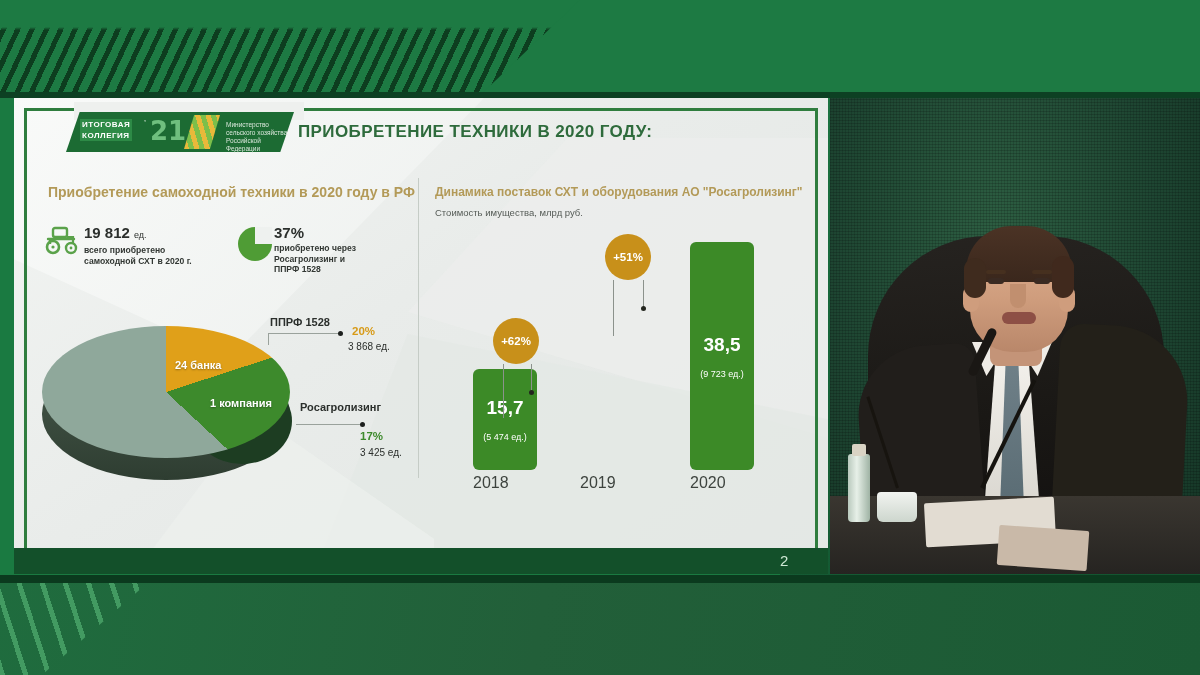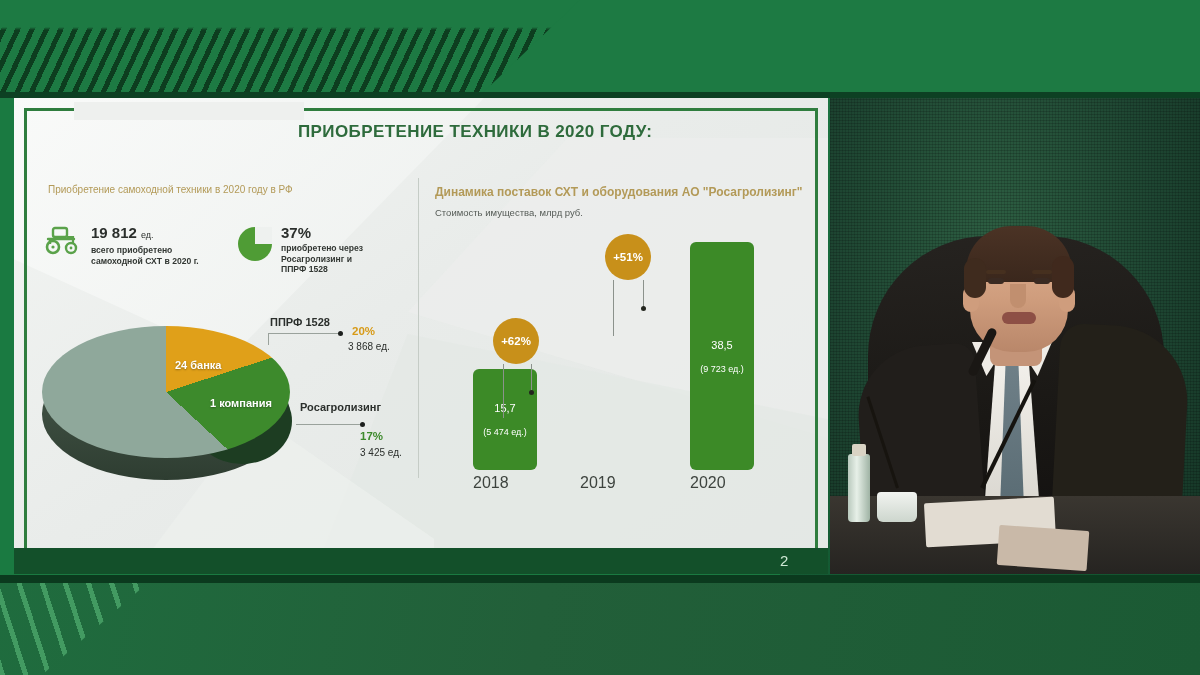--- a/index.html
+++ b/index.html
@@ -119,26 +119,26 @@
 
   .slide-title{position:absolute;left:298px;top:122px;font-size:17px;font-weight:bold;
      color:#2e6b3c;letter-spacing:.4px;}
 
   .footer-bar{position:absolute;left:14px;top:548px;width:814px;height:26px;background:#13502a;}
   .footer-num{position:absolute;left:780px;top:552px;color:#cfe8d5;font-size:15px;}
 
   
   .col-div{position:absolute;left:418px;top:178px;width:1px;height:300px;background:#c5ccc6;}
 
-  .h-left{position:absolute;left:48px;top:184px;font-size:10px;font-weight:normal;color:#b39a58;}
+  .h-left{position:absolute;left:48px;top:184px;font-size:14px;font-weight:bold;color:#b39a58;}
   .h-right{position:absolute;left:435px;top:185px;font-size:12px;font-weight:bold;color:#b39a58;}
   .sub-right{position:absolute;left:435px;top:207px;font-size:9.5px;color:#555b56;}
 
   
-  .kpi{position:absolute;display:flex;align-items:flex-start;gap:9px;}
+  .kpi{position:absolute;display:flex;align-items:flex-start;gap:2px;}
   .kpi-a{left:44px;top:225px;}
   .kpi-b{left:238px;top:225px;}
   .kpi-num{font-size:15px;font-weight:bold;color:#2b2f2c;line-height:16px;}
   .kpi-num .u{font-size:9px;font-weight:normal;}
   .kpi-desc{font-size:8.6px;color:#323733;line-height:10.6px;font-weight:bold;margin-top:2px;}
   .pie-mini{width:34px;height:34px;border-radius:50%;background:#4f9c35;position:relative;margin-top:2px;}
   .pie-mini::after{content:"";position:absolute;right:0;top:0;width:17px;height:17px;
      background:#eef1ef;border-top-right-radius:0;}
 
   
@@ -162,21 +162,21 @@
   .cal-ttl{position:absolute;font-size:11px;font-weight:bold;color:#2b2f2c;}
   .cal-pct{position:absolute;font-size:11.5px;font-weight:bold;}
   .cal-val{position:absolute;font-size:10px;color:#2b2f2c;}
   .leader{position:absolute;border-left:1px solid #9aa29c;border-bottom:1px solid #9aa29c;}
   .dot{position:absolute;width:5px;height:5px;border-radius:50%;background:#1c1f1d;}
 
   
   .bars{position:absolute;left:435px;top:240px;width:380px;height:260px;}
   .bar{position:absolute;bottom:30px;width:64px;background:#3c8a27;border-radius:6px;
      display:flex;flex-direction:column;align-items:center;justify-content:center;color:#fff;}
-  .bar .bv{font-size:11px;font-weight:normal;}
+  .bar .bv{font-size:19px;font-weight:bold;}
   .bar .bu{font-size:9px;margin-top:13px;}
   .xlab{position:absolute;bottom:8px;width:64px;text-align:left;font-size:16px;color:#3d433e;}
   .badge{position:absolute;width:46px;height:46px;border-radius:50%;background:#c8901a;
      display:flex;align-items:center;justify-content:center;color:#fff;font-weight:bold;font-size:11.5px;}
   .stem{position:absolute;width:1px;background:#8b928c;}
   .stem-dot{position:absolute;width:5px;height:5px;border-radius:50%;background:#23261f;}
 </style>
 </head>
 <body>
 
@@ -227,20 +227,33 @@
 
   <div class="slide">
     <div class="slide-poly1"></div>
     <div class="slide-poly2"></div>
     <div class="slide-poly3"></div>
     <div class="slide-poly4"></div>
     <div class="frame"></div>
     <div class="frame-cut"></div>
   </div>
 
+  <div class="logo">
+    <div class="logo-shape"></div>
+    <div class="logo-txt">
+      <span>ИТОГОВАЯ</span>
+      <span>КОЛЛЕГИЯ</span>
+    </div>
+    <div class="logo-q">’</div>
+    <div class="logo-21">21</div>
+    <div class="logo-slash"></div>
+    <div class="logo-min" style="white-space:pre-line">Министерство
+сельского хозяйства
+Российской Федерации</div>
+  </div>
 
   <div class="slide-title">ПРИОБРЕТЕНИЕ ТЕХНИКИ В 2020 ГОДУ:</div>
 
   <div class="col-div"></div>
 
   <div class="h-left">Приобретение самоходной техники в 2020 году в РФ</div>
 
   <div class="kpi kpi-a">
     <svg width="38" height="30" viewBox="0 0 38 30">
       <rect x="9" y="3" width="14" height="9" rx="2" fill="none" stroke="#5aa24a" stroke-width="2.4"></rect>

